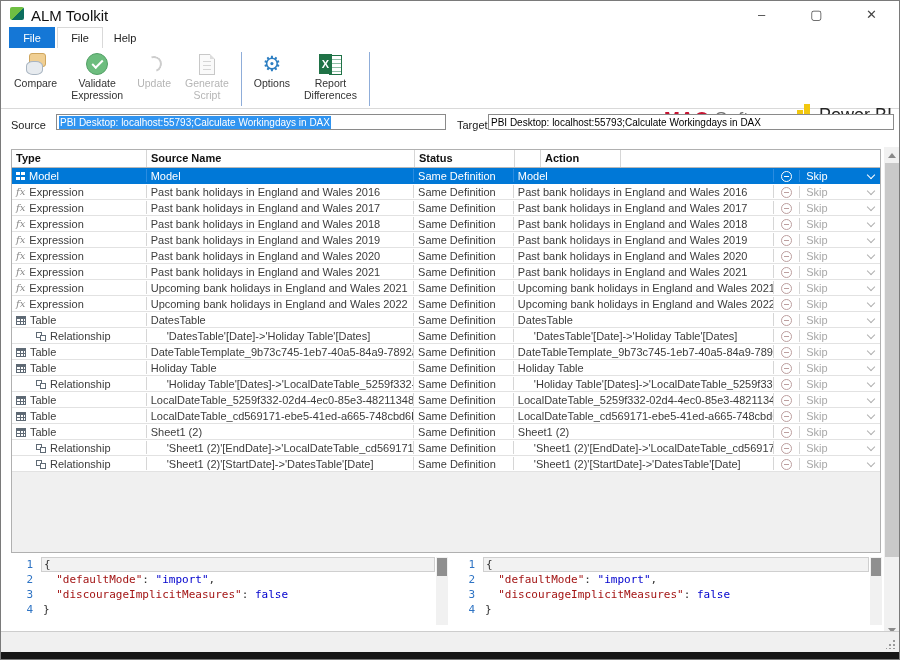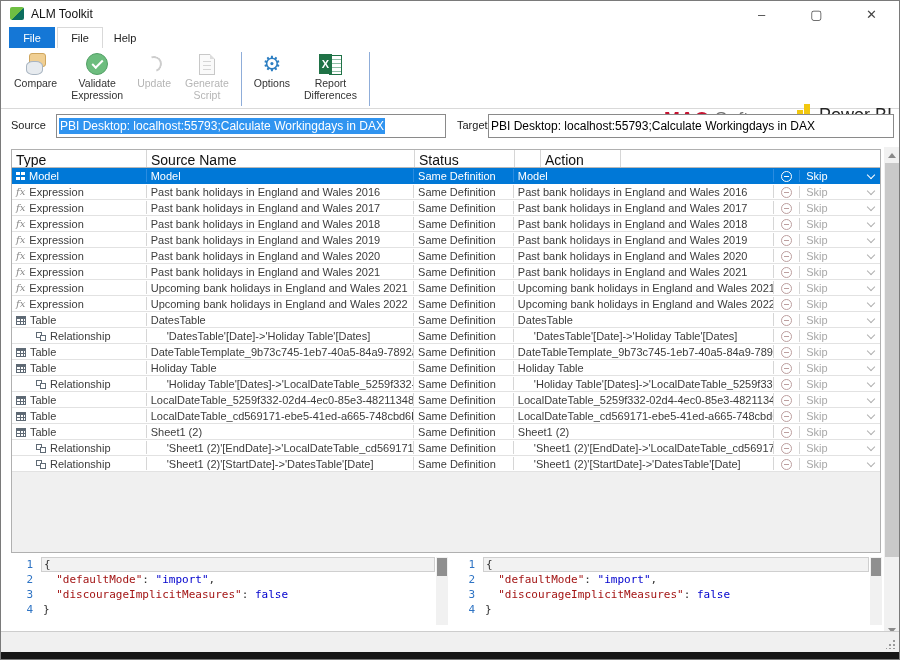--- a/index.html
+++ b/index.html
@@ -3,21 +3,21 @@
 <meta charset="utf-8">
 <style>
   * { margin:0; padding:0; box-sizing:border-box; }
   html,body { width:900px; height:660px; background:#9a9a9a; font-family:"Liberation Sans","DejaVu Sans",sans-serif; }
   .window { position:relative; width:900px; height:660px; background:#ffffff; border:1px solid #7a7a7a; overflow:hidden; }
 
   
   .titlebar { position:absolute; left:0; top:0; width:100%; height:26px; background:#fff; }
   .app-icon { position:absolute; left:9px; top:6px; width:14px; height:13px; border-radius:2px;
               background:linear-gradient(135deg,#6fbf43 0 52%,#0d6e5e 52% 100%); }
-  .title-text { position:absolute; left:30px; top:6px; font-size:12px; color:#111; }
+  .title-text { position:absolute; left:30px; top:6px; font-size:15px; color:#111; }
   .win-btns { position:absolute; right:0; top:0; height:26px; display:flex; }
   .win-btn { width:55px; height:26px; display:flex; align-items:center; justify-content:center; color:#444; font-size:13px; }
 
   
   .tabs { position:absolute; left:0; top:26px; width:100%; height:21px; background:#fff; }
   .tab { position:absolute; top:0; height:21px; font-size:11px; display:flex; align-items:center; justify-content:center; }
   .tab-file { left:8px; width:46px; background:#1577d6; color:#fff; }
   .tab-home { left:56px; width:46px; background:#fff; color:#1e1e1e; border:1px solid #d9d9d9; border-bottom:none; }
   .tab-help { left:104px; width:40px; color:#1e1e1e; }
 
@@ -57,27 +57,27 @@
   .pbi { position:absolute; left:790px; top:56px; display:flex; align-items:flex-end; }
   .pbi-icon { width:21px; height:22px; position:relative; margin-right:7px; }
   .pbi-icon i { position:absolute; bottom:0; display:block; }
   .pbi-b1 { left:0; width:5px; height:11px; background:#e8a33d; }
   .pbi-b2 { left:6px; width:6px; height:16px; background:#f2c80f; }
   .pbi-b3 { left:13px; width:6px; height:22px; background:#f2c80f; }
   .pbi-text { font-size:18px; color:#252525; }
 
   
   .conn-label { position:absolute; top:118px; font-size:11px; color:#222; }
-  .conn-input { position:absolute; top:113px; height:24px; border:1px solid #8a8a8a; background:#fff; font-size:12px; display:flex; align-items:center; padding:0 2px; white-space:nowrap; overflow:hidden; }
+  .conn-input { position:absolute; top:113px; height:16px; border:1px solid #8a8a8a; background:#fff; font-size:10px; display:flex; align-items:center; padding:0 2px; white-space:nowrap; overflow:hidden; }
   .sel-text { background:#3094f0; color:#fff; padding:1px 1px; }
 
   
   .grid { position:absolute; left:10px; top:148px; width:870px; height:404px; border:1px solid #b0b0b0; background:#f0f0f0; overflow:hidden; }
   .g-header { display:flex; height:18px; background:#fff; border-bottom:1px solid #b9b9b9; }
-  .g-hcell { font-size:14px; font-weight:normal; color:#111; padding:2px 0 0 4px; border-right:1px solid #d6d6d6; overflow:hidden; white-space:nowrap; }
+  .g-hcell { font-size:11px; font-weight:bold; color:#111; padding:2px 0 0 4px; border-right:1px solid #d6d6d6; overflow:hidden; white-space:nowrap; }
   .g-row { display:flex; height:16px; background:#fff; border-bottom:1px solid #e2e2e2; color:#3c3c3c; cursor:default;align-items:center; }
   .g-row.selected { background:#0078d7; color:#fff; border-bottom-color:#0078d7; }
   .g-cell { font-size:11px; padding:1px 0 0 4px; border-right:1px solid #d6d6d6; overflow:hidden; white-space:nowrap; display:flex; align-items:center; }
   .g-row.selected .g-cell { border-right-color:#2a8ce0; }
   .type-icon { margin-right:4px; flex:none; color:#5f6a75; }
   .g-row.selected .type-icon { color:#fff; }
   .ic-model { width:9px; height:8px; position:relative; }
   .ic-model::before { content:""; position:absolute; left:0; top:0; width:4px; height:3px; background:currentColor; box-shadow:5px 0 0 currentColor,0 5px 0 currentColor,5px 5px 0 currentColor; }
   .ic-fx { font-family:"DejaVu Serif",serif; font-style:italic; font-size:10px; color:#8a8a8a; line-height:10px; }
   .ic-table { width:10px; height:9px; border:1px solid currentColor; background:

